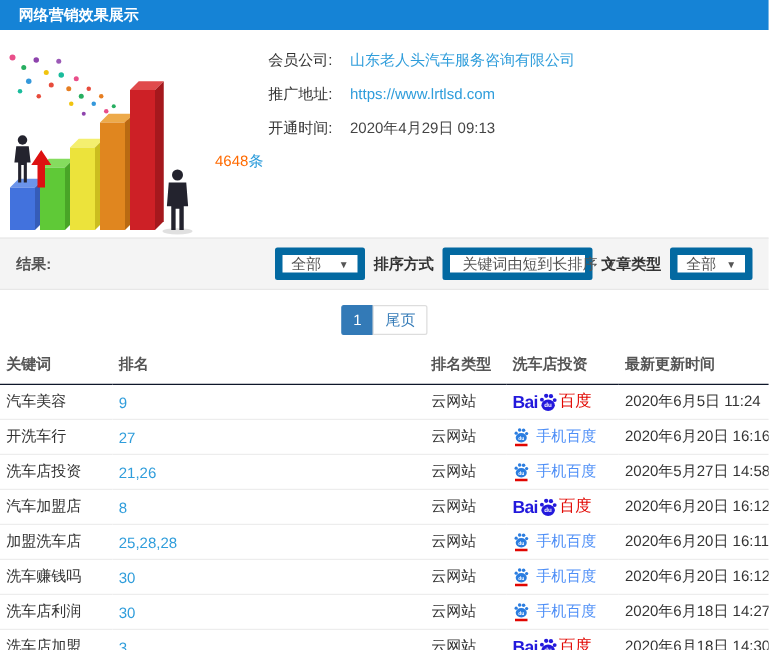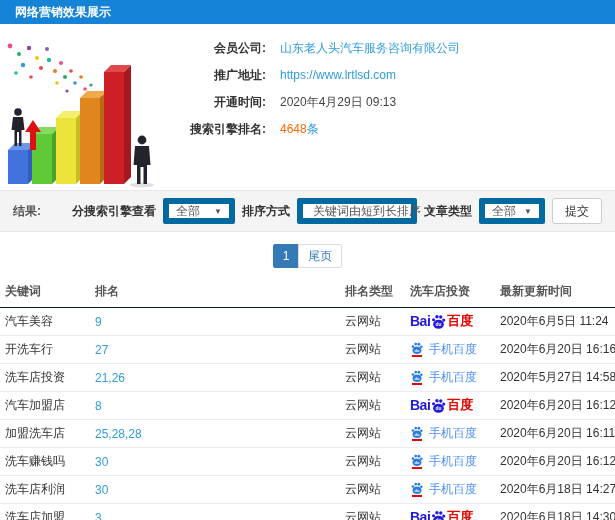--- a/index.html
+++ b/index.html
@@ -8,21 +8,21 @@
 
   
   .app-header { height:24px; background:#1583d6; color:#fff; line-height:24px;
     padding-left:15px; font-weight:bold; font-size:12px; }
 
   
   .top-section { display:flex; padding-top:8px; height:166px; }
   .illus-box { width:158px; height:158px; flex:0 0 158px; }
   .info-list { flex:1; padding-top:8px; }
   .info-row { display:flex; align-items:center; margin-bottom:10px; line-height:17px; }
-  .info-label { width:108px; text-align:right; font-weight:bold; color:#333; }
+  .info-label { width:108px; text-align:right; font-weight:normal; color:#333; }
   .info-value { margin-left:14px; }
   .v-link { color:#2f9ddb; text-decoration:none; cursor:pointer; }
   .v-text { color:#444; }
   .v-num { color:#ff6a00; }
   .v-unit { color:#2f9ddb; }
 
   
   .filter-band { height:42px; background:#f4f4f4; border-top:1px solid #e7e7e7;
     border-bottom:1px solid #e7e7e7; display:flex; align-items:center; padding:0 13px; }
   .result-label { font-weight:bold; color:#555; }
@@ -56,21 +56,21 @@
   td { padding:5px 5px; border-bottom:1px solid #ededed; white-space:nowrap;
     overflow:hidden; height:27px; vertical-align:middle; }
   .cell-keyword { color:#333; }
   .cell-rank { color:#2f9ddb; cursor:pointer; }
   .cell-ranktype { color:#333; }
   .cell-date { color:#333; }
 
   
   .badge-baidu { display:inline-flex; line-height:16px; }
   .bd-bai { color:#2319dc; font-weight:bold; font-size:14px; letter-spacing:-0.5px; }
-  .bd-cn { color:#e10601; font-weight:bold; font-size:13px; }
+  .bd-cn { color:#e10601; font-weight:normal; font-size:13px; }
   .badge-mobile { display:inline-flex; align-items:flex-end; line-height:16px; }
   .paw-wrap { display:inline-flex; flex-direction:column; align-items:center; margin-right:5px; }
   .paw-redline { width:10px; height:2px; background:#e10601; margin-top:0px; }
   .mb-label { color:#4e8ff7; font-size:12px; }
 </style>
 </head>
 <body>
 
 <div class="app-header">网络营销效果展示</div>
 
@@ -154,47 +154,44 @@
     </div>
     <div class="info-row">
       <span class="info-label">推广地址:</span>
       <a class="info-value v-link">https://www.lrtlsd.com</a>
     </div>
     <div class="info-row">
       <span class="info-label">开通时间:</span>
       <span class="info-value v-text">2020年4月29日 09:13</span>
     </div>
     <div class="info-row">
-      <span class="info-label">搜索引擎排名:</span>
       <span class="info-value">
         <span class="v-num">4648</span><span class="v-unit">条</span>
       </span>
     </div>
   </div>
 </div>
 
 <div class="filter-band">
   <span class="result-label">结果:</span>
   <div class="filter-controls">
-    <span class="flt-label">分搜索引擎查看</span>
     <span class="sel sel-engine">
       <span>全部</span>
       <span class="arrow">▼</span>
     </span>
     <span class="flt-label">排序方式</span>
     <span class="sel sel-sort">
       <span>关键词由短到长排序</span>
       <span class="arrow">▼</span>
     </span>
     <span class="flt-label">文章类型</span>
     <span class="sel sel-type">
       <span>全部</span>
       <span class="arrow">▼</span>
     </span>
-    <button class="btn-submit">提交</button>
   </div>
 </div>
 
 <div class="pagination-wrap">
   <div class="pg">
     <span class="pg-item active">1</span>
     <span class="pg-item lastpg">尾页</span>
   </div>
 </div>
 

